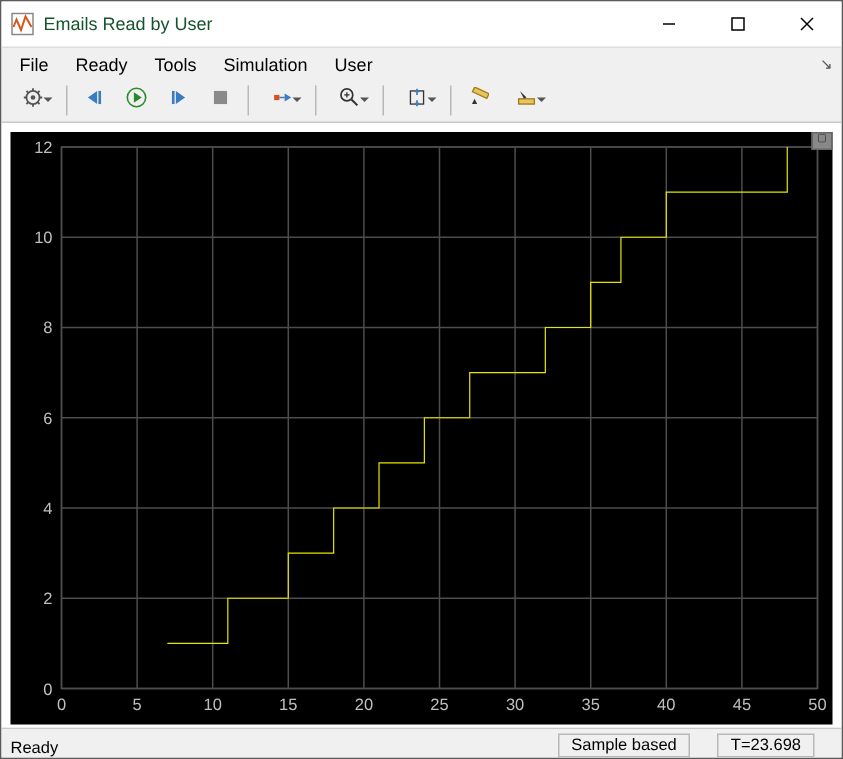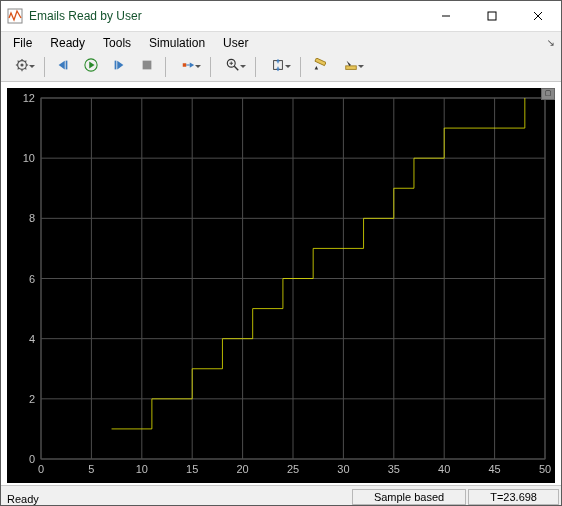--- a/index.html
+++ b/index.html
@@ -19,21 +19,21 @@
 .plot-area{flex:1;background:#fff;padding:6px 6px 2px 6px;display:flex;position:relative}
 .plot-inner{flex:1;background:#000;position:relative}
 .corner{position:absolute;top:0;right:0;width:12px;height:10px;background:#888;border:1px solid #666;font-size:7px;text-align:center;line-height:8px;color:#222}
 svg.chart{width:100%;height:100%;display:block}
 .axis text{fill:#bfbfbf;font-size:11px;font-family:"Segoe UI",Tahoma,sans-serif}
 .grid line{stroke:#4d4d4d;stroke-width:1}
 .grid rect{fill:none;stroke:#4d4d4d;stroke-width:1}
 .series{fill:none;stroke:#e6e600;stroke-width:0.8}
 .statusbar{height:20px;display:flex;align-items:flex-end;background:#f0f0f0;border-top:1px solid #c9c9c9;font-size:11px}
 .statusbar .st-left{padding-left:6px;flex:1}
-.statusbar .st-box{border:1px solid #b8b8b8;padding:1px 21px;margin-right:2px;background:#f0f0f0}
+.statusbar .st-box{border:1px solid #b8b8b8;padding:1px 8px;margin-right:18px;background:#f0f0f0}
 </style>
 </head>
 <body>
 
 <div class="window">
   <div class="titlebar">
     <span class="icon">
       <svg viewBox="0 0 16 16">
           <rect x="1" y="1" width="14" height="14" fill="#fff" stroke="#888"></rect>
           <path d="M2 10 L4 5 L7 12 L10 3 L14 10" fill="none" stroke="#d95319" stroke-width="1.3"></path>

